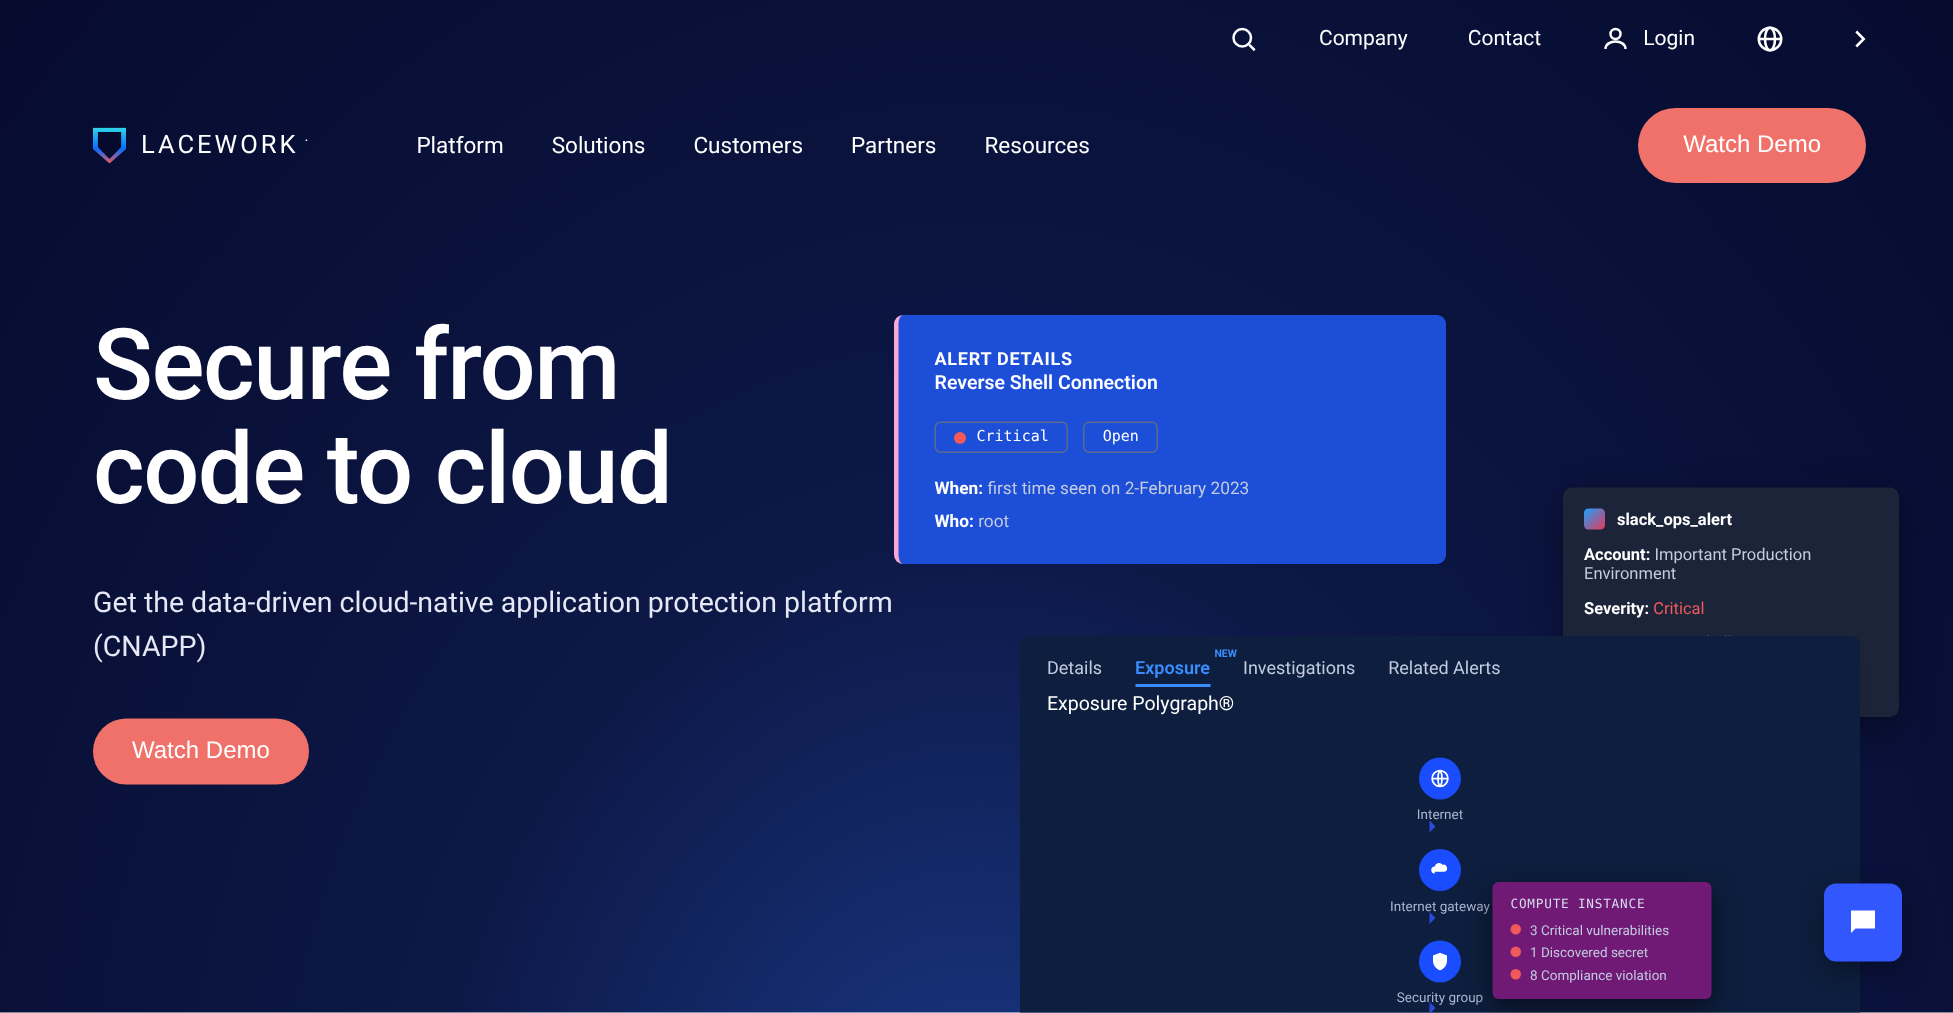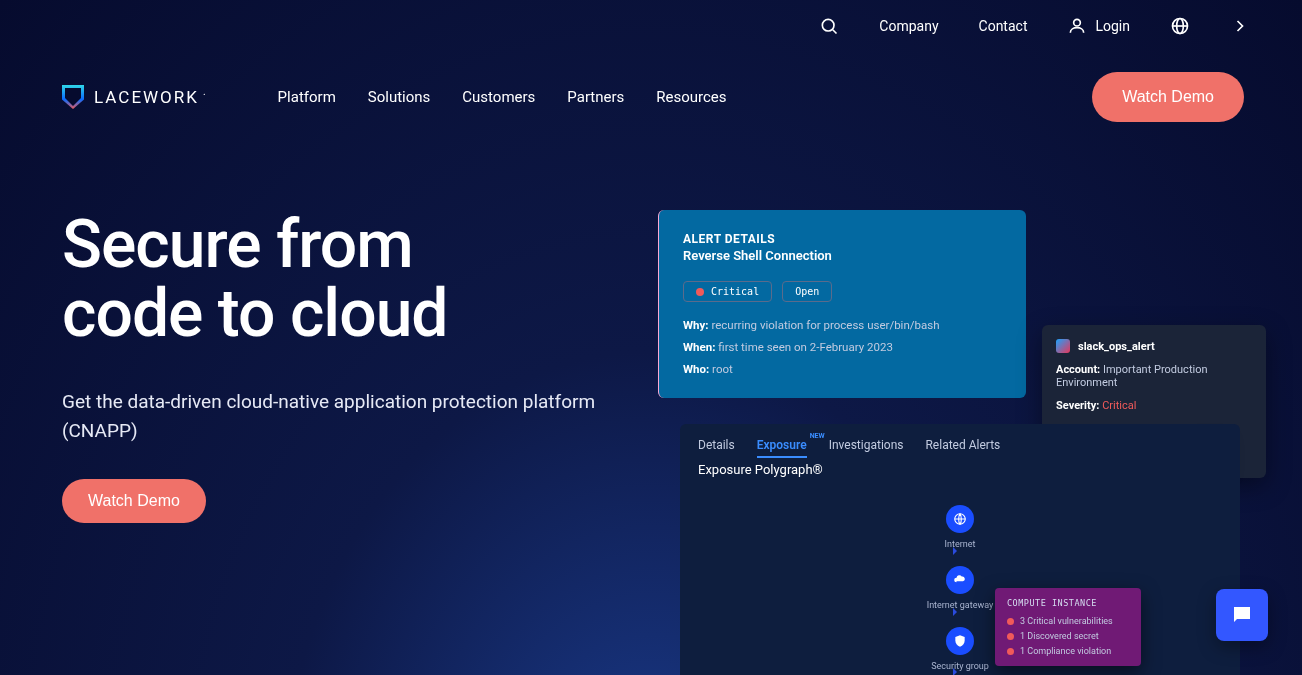--- a/index.html
+++ b/index.html
@@ -107,25 +107,25 @@
     padding: 13px 26px;
     border-radius: 26px;
     font-size: 16px;
     font-weight: 500;
     cursor: pointer;
   }
 
   
   .alert-card {
     position: absolute;
-    left: 658px;
+    left: 596px;
     top: 210px;
     width: 368px;
-    background: #0369a1;
-    border-left: 1px solid #f9a8d4;
+    background: #1d4ed8;
+    border-left: 3px solid #f9a8d4;
     border-radius: 6px;
     padding: 22px 24px 22px 24px;
     font-size: 12px;
   }
   .alert-card .ah1 { font-size: 12px; font-weight: 700; letter-spacing: 0.5px; }
   .alert-card .ah2 { font-size: 13px; font-weight: 600; margin-top: 2px; }
   .badges { display: flex; gap: 10px; margin: 18px 0 16px; }
   .badge {
     border: 1px solid #5a6b8c;
     border-radius: 4px;
@@ -212,21 +212,21 @@
     left: 995px;
     top: 588px;
     width: 146px;
     background:#701a75;
     border-radius:4px;
     padding:10px 12px;
     font-size:9px;
     box-shadow:0 6px 18px rgba(0,0,0,0.5);
   }
   .compute-card .cc-title { font-size:8.5px; letter-spacing:0.5px; font-family:ui-monospace,Menlo,monospace; margin-bottom:8px; color:#d5ddf0; }
-  .cc-line { display:flex; align-items:center; gap:6px; margin-top:5px; color:#c2cbe0; }
+  .cc-line { display:flex; align-items:flex-start; gap:6px; margin-top:5px; color:#c2cbe0; }
   .cc-line .d { width:7px;height:7px;border-radius:50%;background:#f05a5a; }
 
   
   .chat-fab {
     position:absolute;
     right:34px; bottom:34px;
     width:52px;height:52px;
     background:#3357ff;
     border-radius:8px;
     display:flex;align-items:center;justify-content:center;
@@ -296,21 +296,20 @@
 <div class="alert-card">
   <div class="ah1">ALERT DETAILS</div>
   <div class="ah2">Reverse Shell Connection</div>
   <div class="badges">
     <span class="badge">
       <span class="dot-red"></span>
       <span>Critical</span>
     </span>
     <span class="badge">Open</span>
   </div>
-  <div class="meta-line"><b>Why:</b> <span>recurring violation for process user/bin/bash</span></div>
   <div class="meta-line"><b>When:</b> <span>first time seen on 2-February 2023</span></div>
   <div class="meta-line"><b>Who:</b> <span>root</span></div>
 </div>
 
 <div class="slack-card">
   <div class="slack-header">
     <span class="slack-badge"></span>
     <span>slack_ops_alert</span>
   </div>
   <div class="slack-line"><b>Account:</b> <span>Important Production Environment</span></div>
@@ -398,21 +397,21 @@
   <div class="cc-line">
       <span class="d"></span>
       <span>3 Critical vulnerabilities</span>
     </div>
   <div class="cc-line">
       <span class="d"></span>
       <span>1 Discovered secret</span>
     </div>
   <div class="cc-line">
       <span class="d"></span>
-      <span>1 Compliance violation</span>
+      <span>8 Compliance violation</span>
     </div>
 </div>
 
 <div class="chat-fab">
   <svg viewBox="0 0 24 24">
       <path d="M4 4h16v12H7l-3 3V4z"></path>
     </svg>
 </div>
 
 </body></html>

